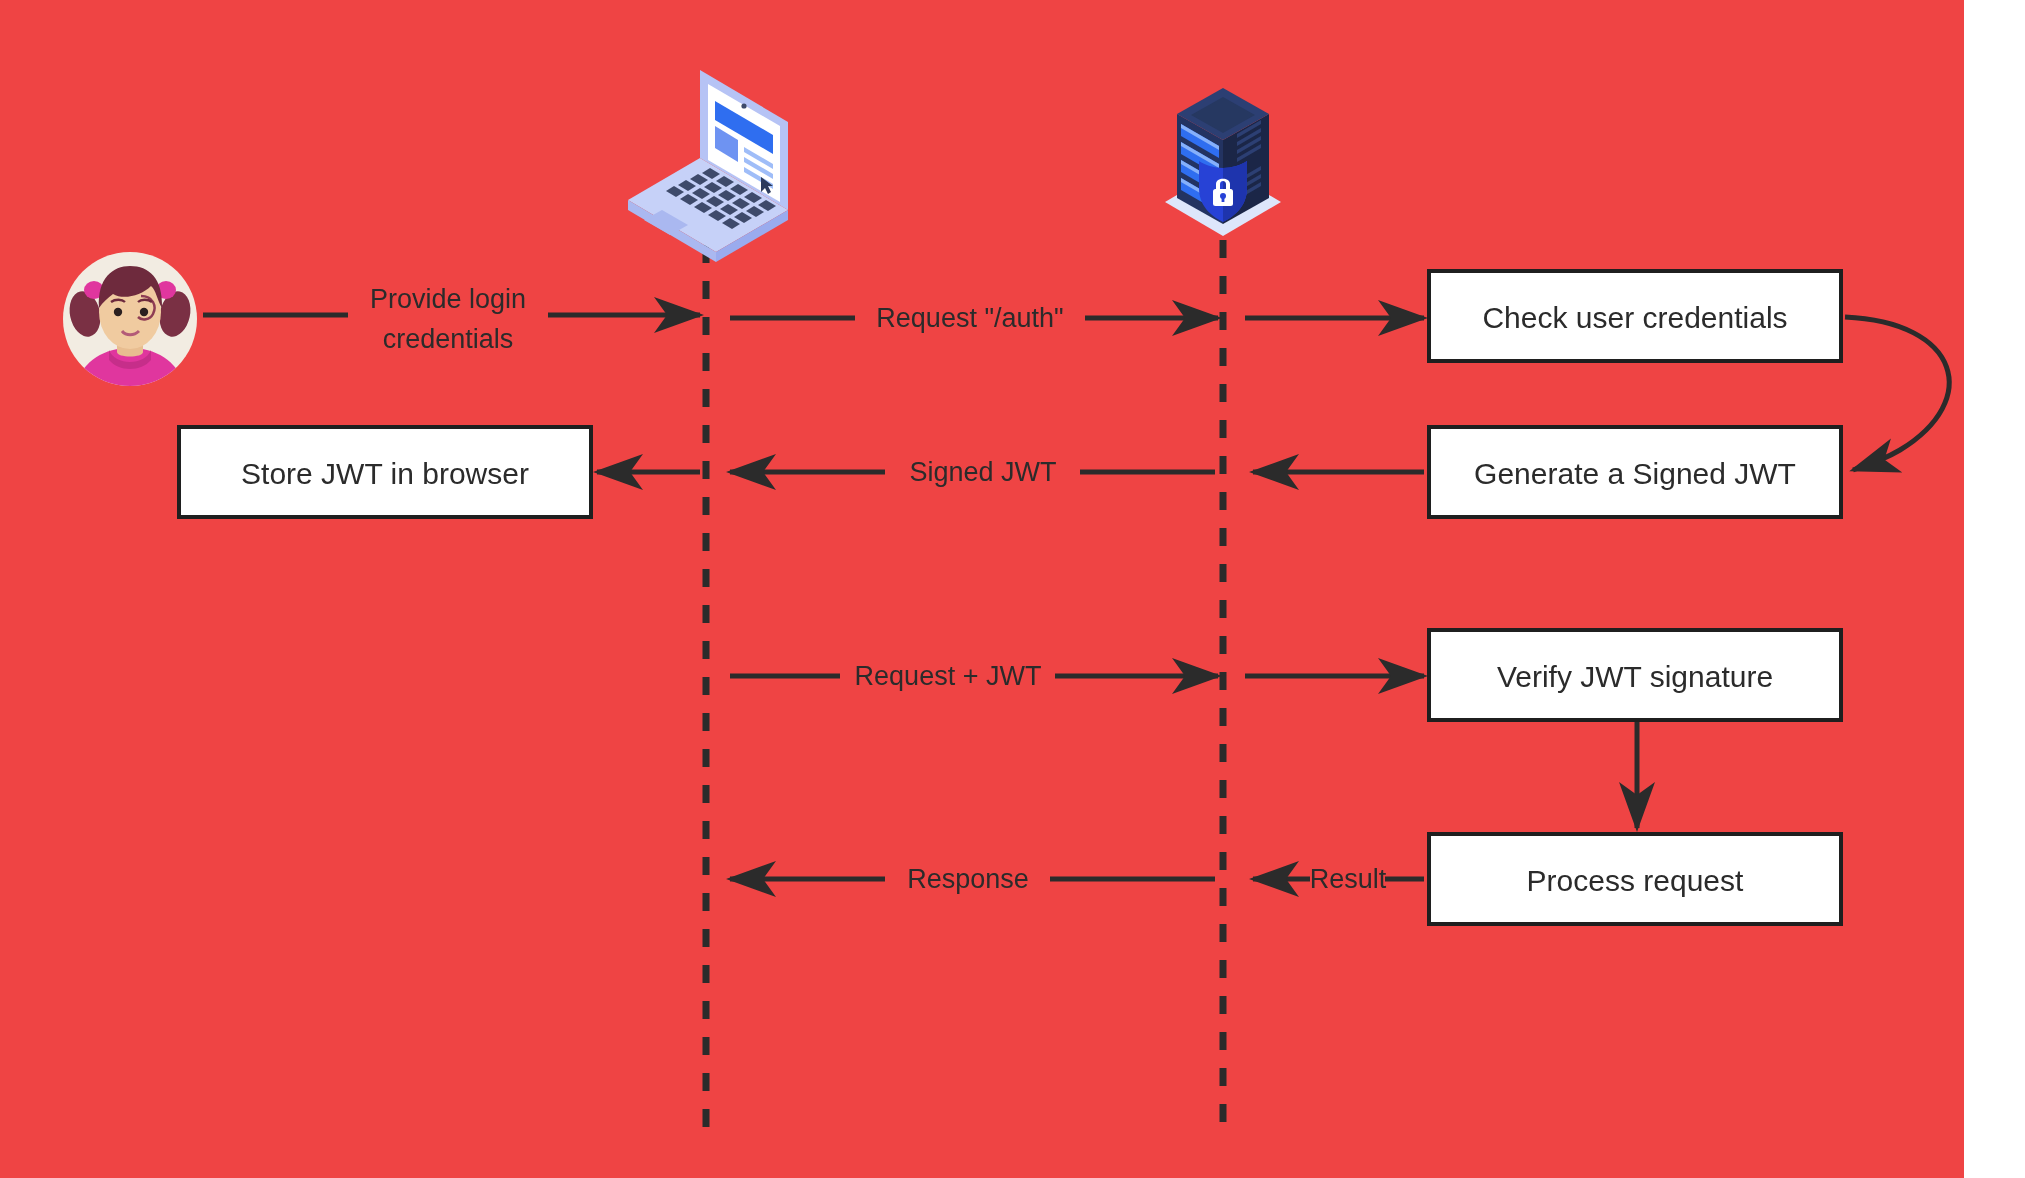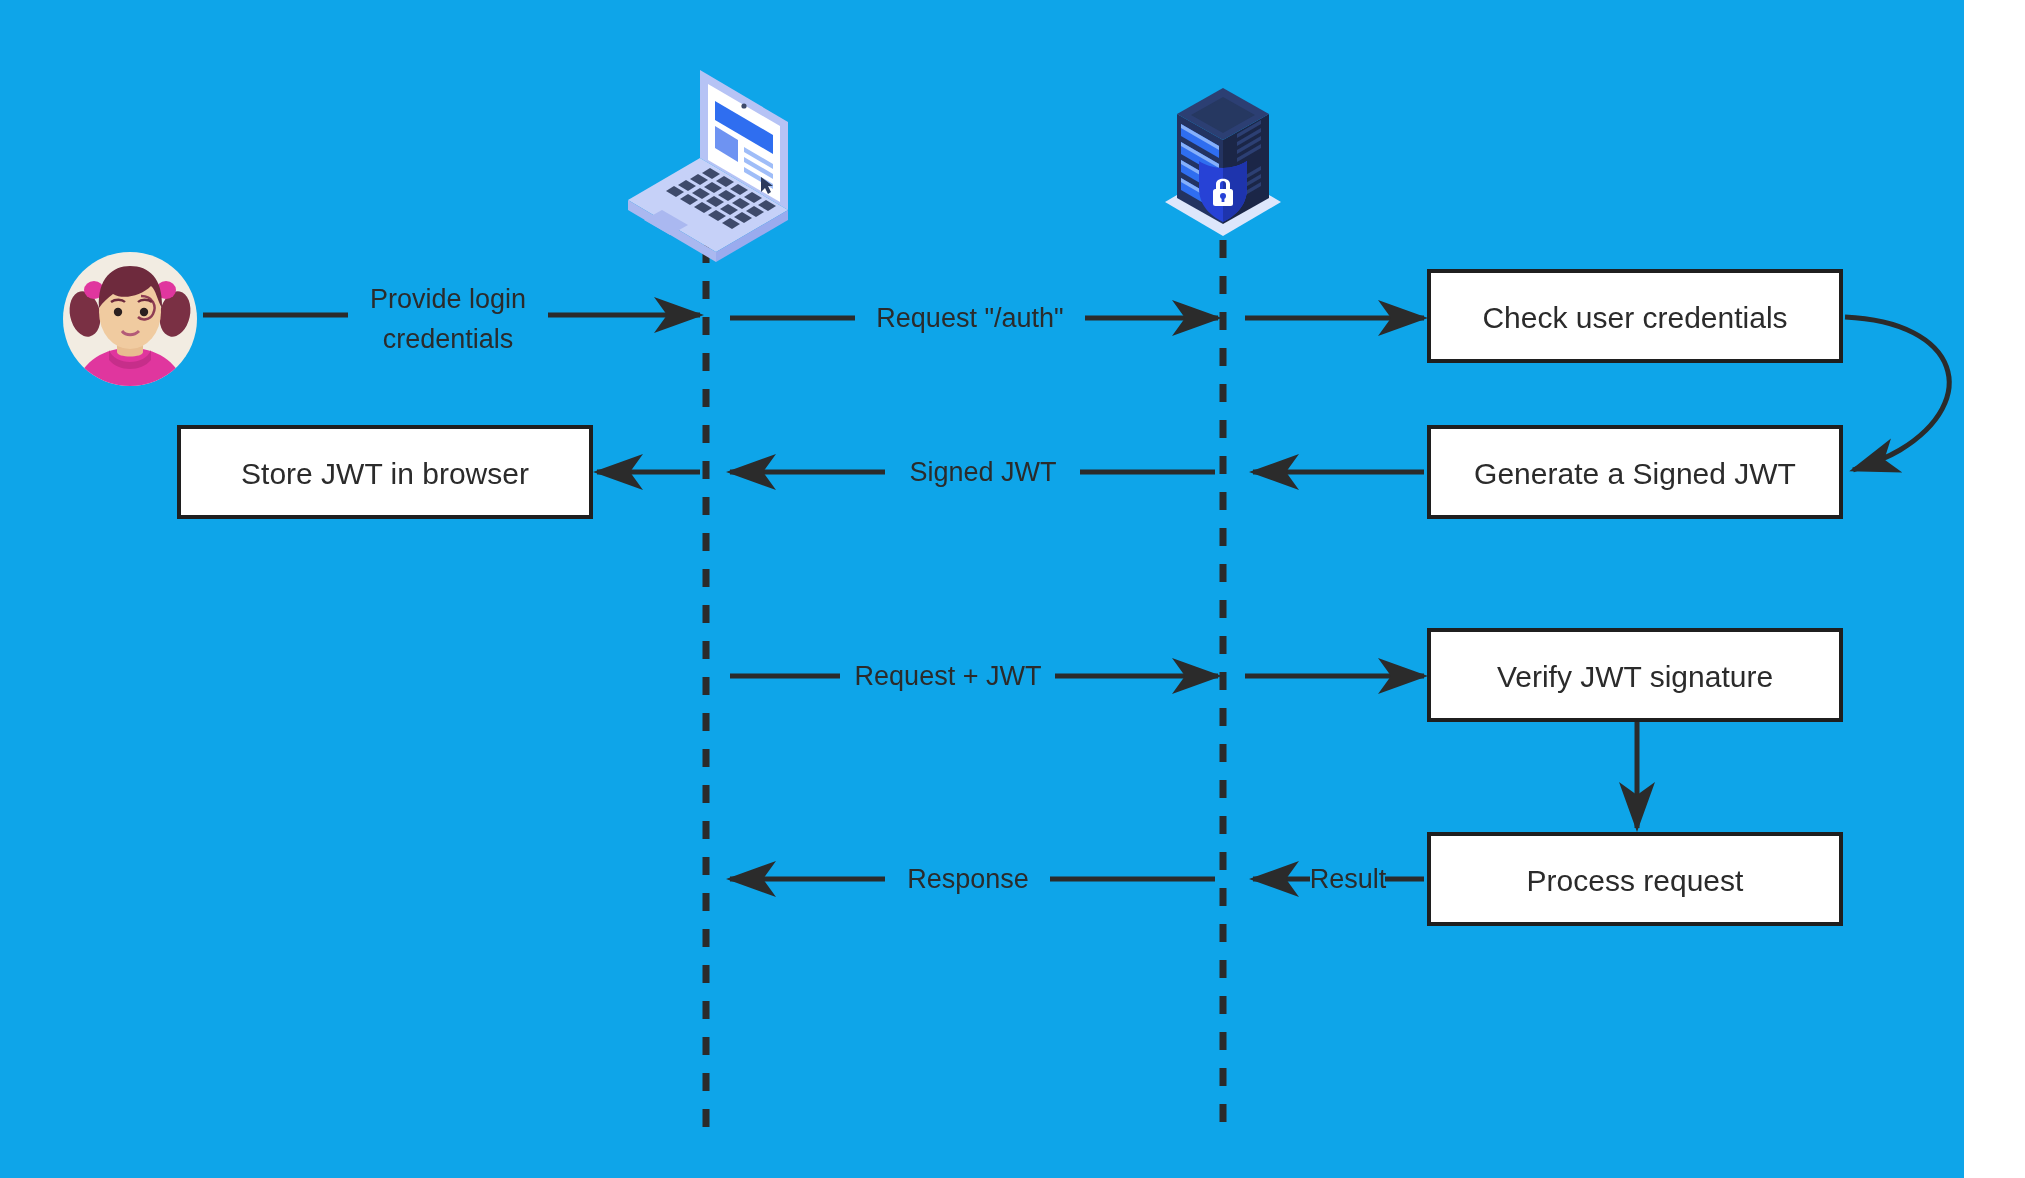--- a/index.html
+++ b/index.html
@@ -7,21 +7,21 @@
     padding: 0;
     background: #ffffff;
   }
   body {
     font-family: "Liberation Sans", sans-serif;
   }
   #canvas {
     position: relative;
     width: 1964px;
     height: 1178px;
-    background: #0ea5e9;
+    background: #ef4444;
     overflow: hidden;
   }
   #diagram-svg {
     position: absolute;
     left: 0;
     top: 0;
     width: 2025px;
     height: 1178px;
   }
   .box-label,

